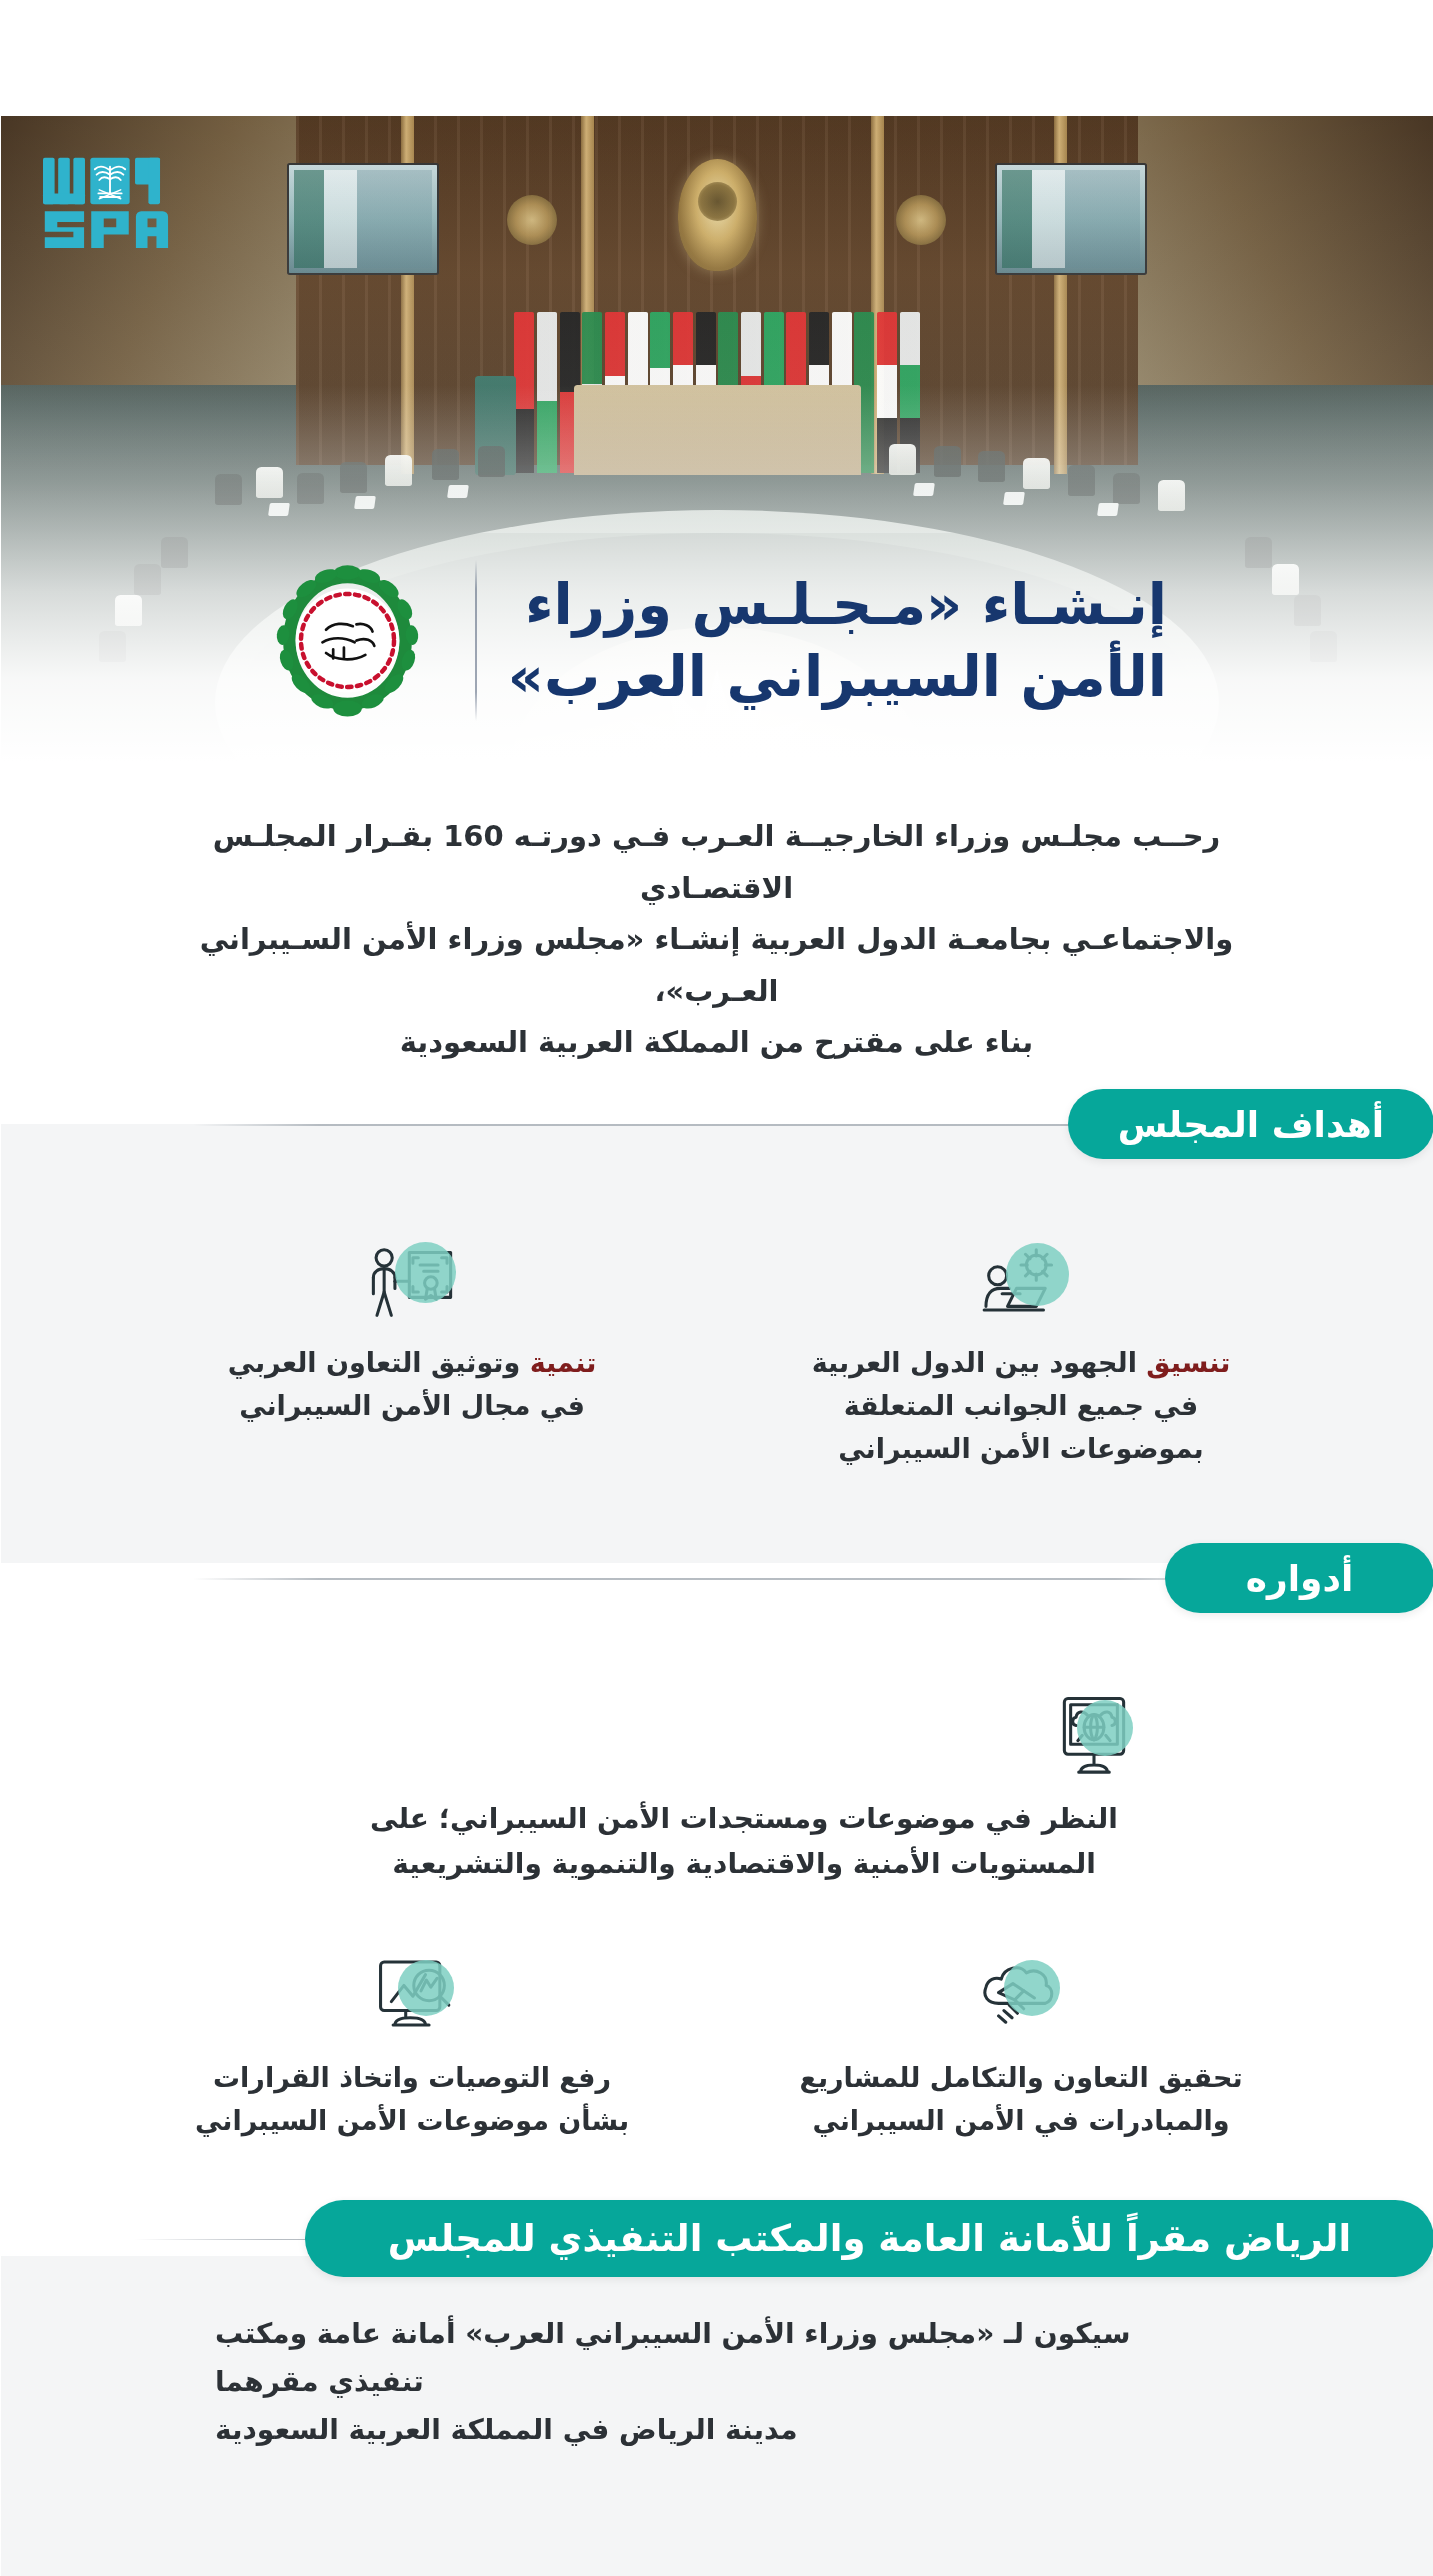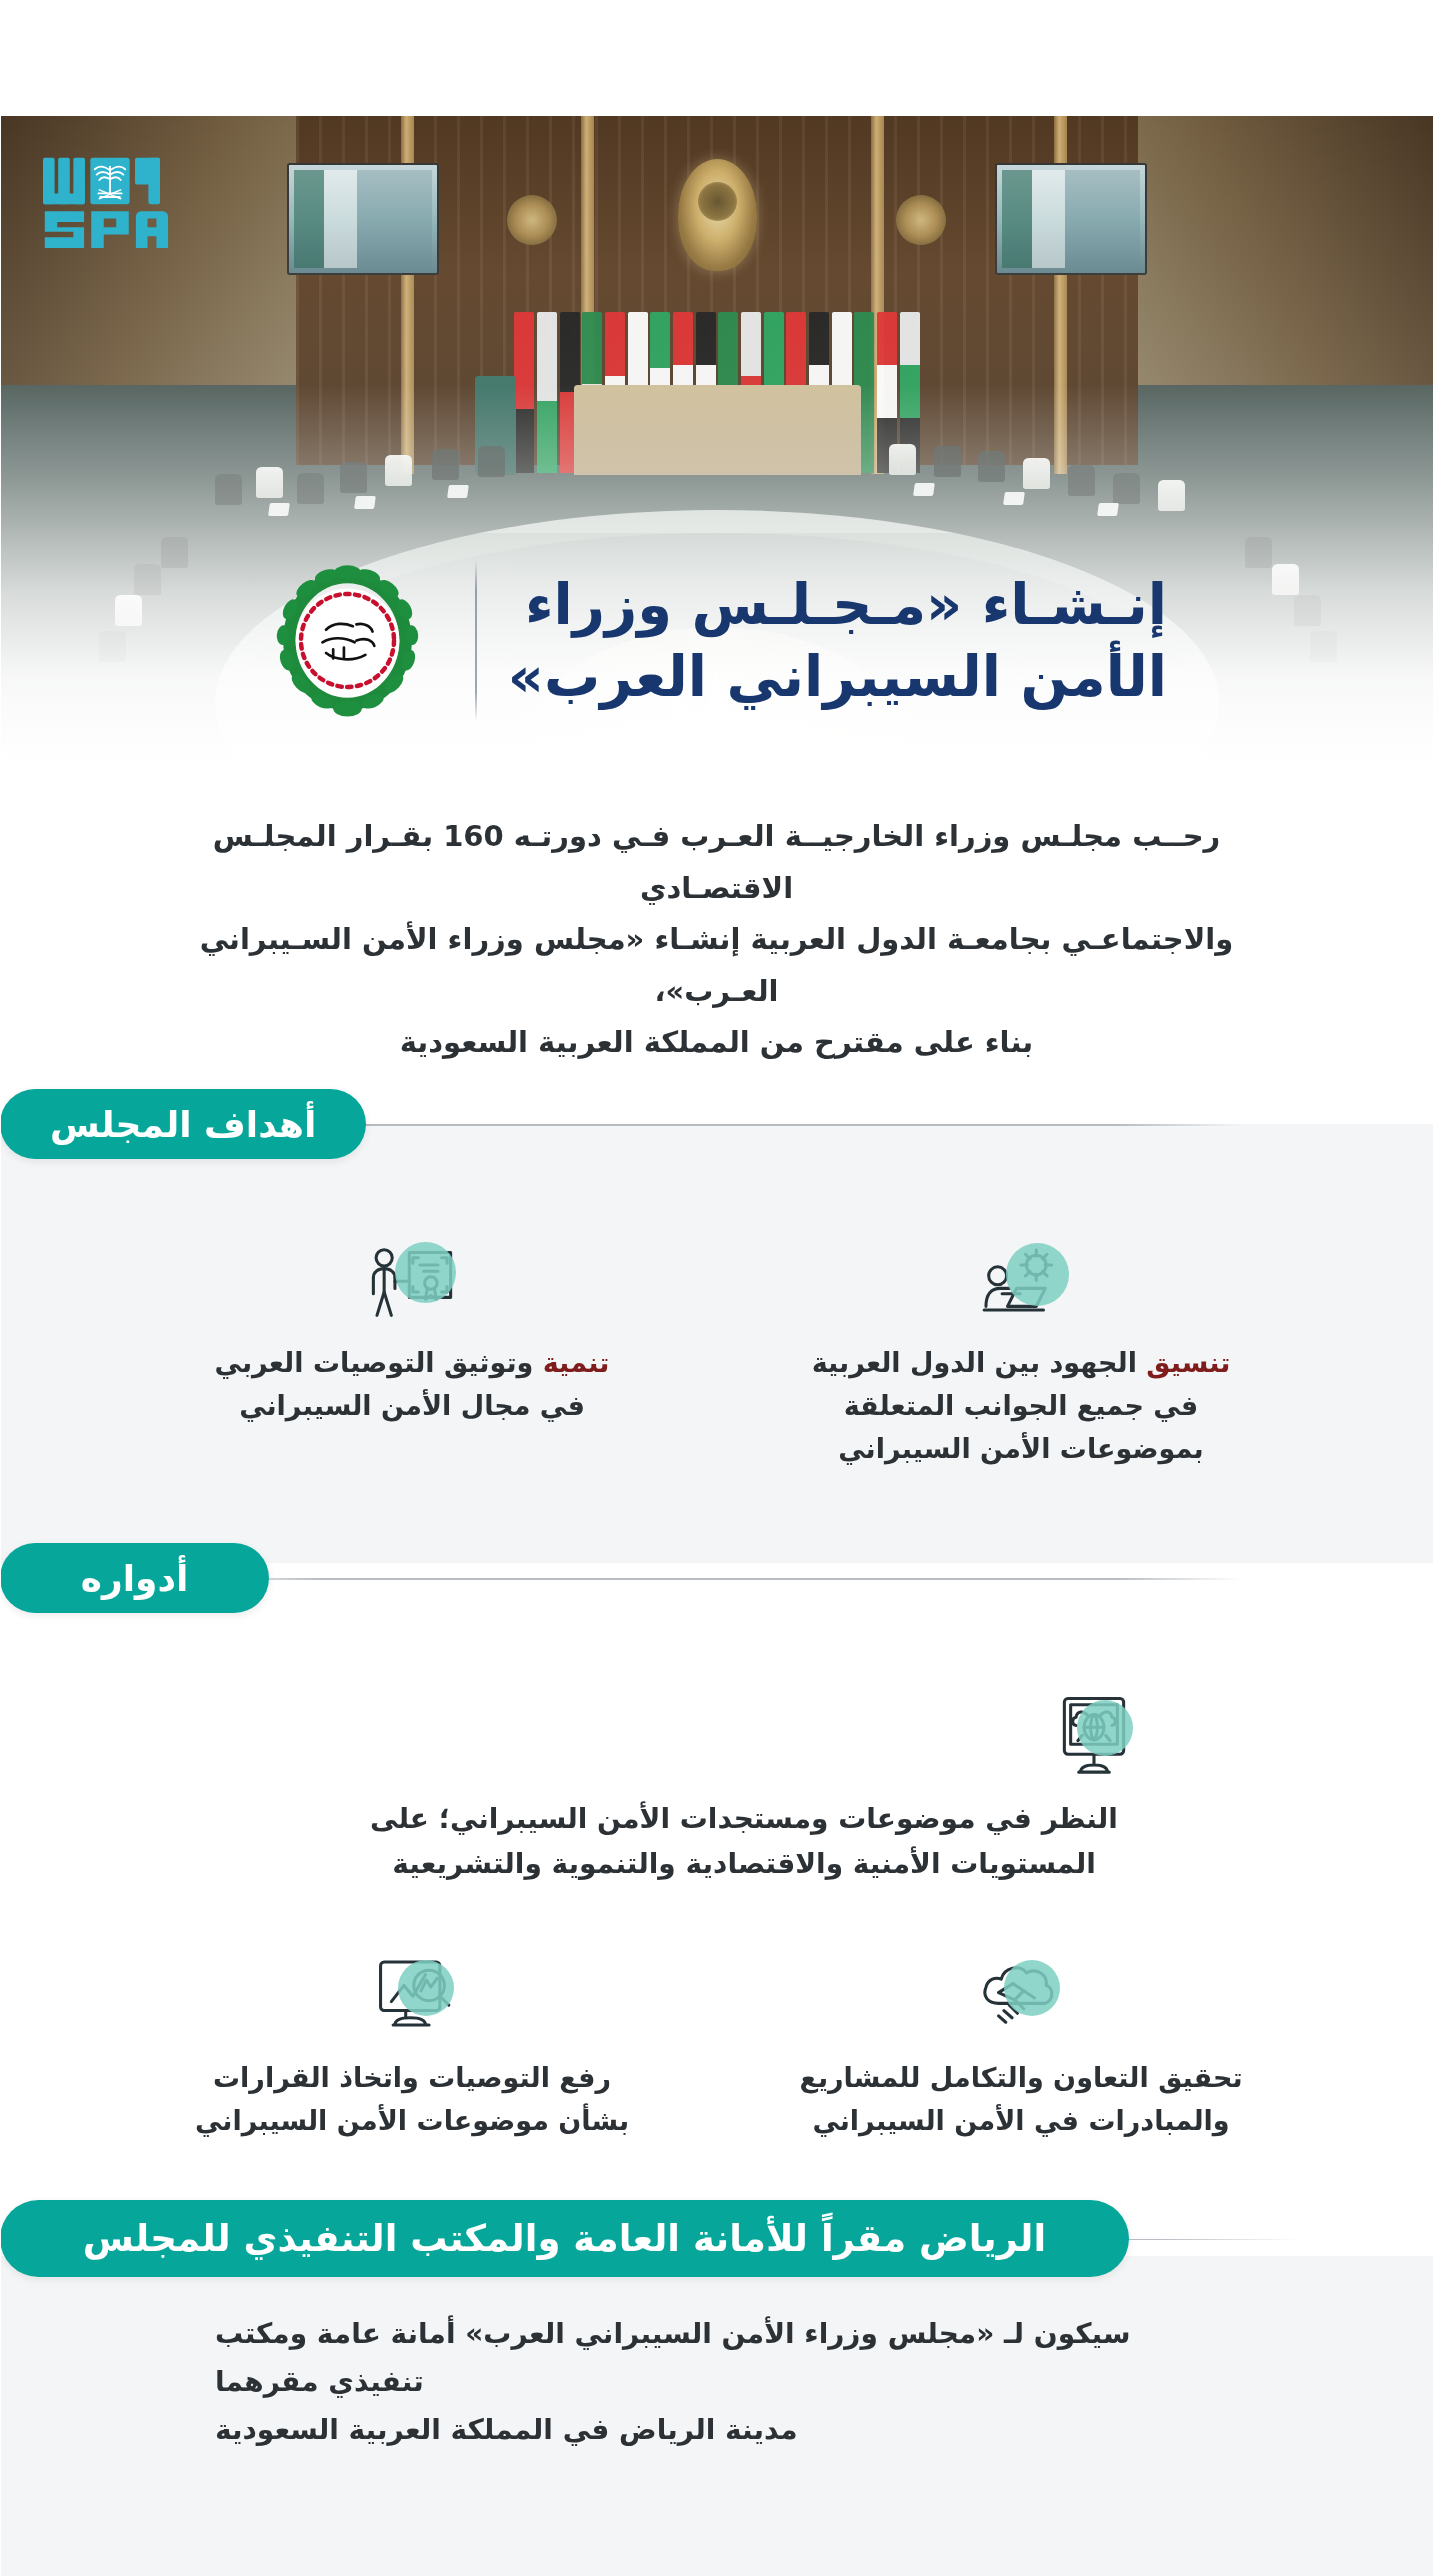--- a/index.html
+++ b/index.html
@@ -298,21 +298,21 @@
     background: #f4f5f6;
   }
 
   
   .pill-row {
     position: absolute;
     left: 0;
     width: 1434px;
     display: flex;
     align-items: center;
-    justify-content: flex-end;
+    justify-content: flex-start;
     z-index: 8;
   }
   .pill-line {
     position: absolute;
     left: 193px; right: 193px;
     height: 1.8px;
     background: linear-gradient(to right,
       rgba(180,186,192,0) 0%, rgba(170,177,184,.85) 12%,
       rgba(170,177,184,.85) 88%, rgba(180,186,192,0) 100%);
     top: 50%;
@@ -656,21 +656,21 @@
             <path d="M40 48 L56 48"></path>
             <rect x="56" y="16" width="46" height="50"></rect>
             <path d="M60 22 h6 M60 22 v6 M98 22 h-6 M98 22 v6 M60 60 h6 M60 60 v-6 M98 60 h-6 M98 60 v-6"></path>
             <path d="M68 30 h20 M72 37 h16"></path>
             <circle cx="80" cy="50" r="7"></circle>
             <path d="M76 56 L74 68 L80 64 L86 68 L84 56"></path>
           </g>
         </svg>
       </div>
       <div class="item-text">
-        <span class="hl">تنمية</span><span> وتوثيق التوصيات العربي</span><br>
+        <span class="hl">تنمية</span><span> وتوثيق التعاون العربي</span><br>
         <span>في مجال الأمن السيبراني</span>
       </div>
     </div>
   </div>
 
   <div class="pill-row" style="top:1543px; height:70px">
     <div class="pill-line"></div>
     <div class="pill pill-sm">
       <span>أدواره</span>
     </div>

